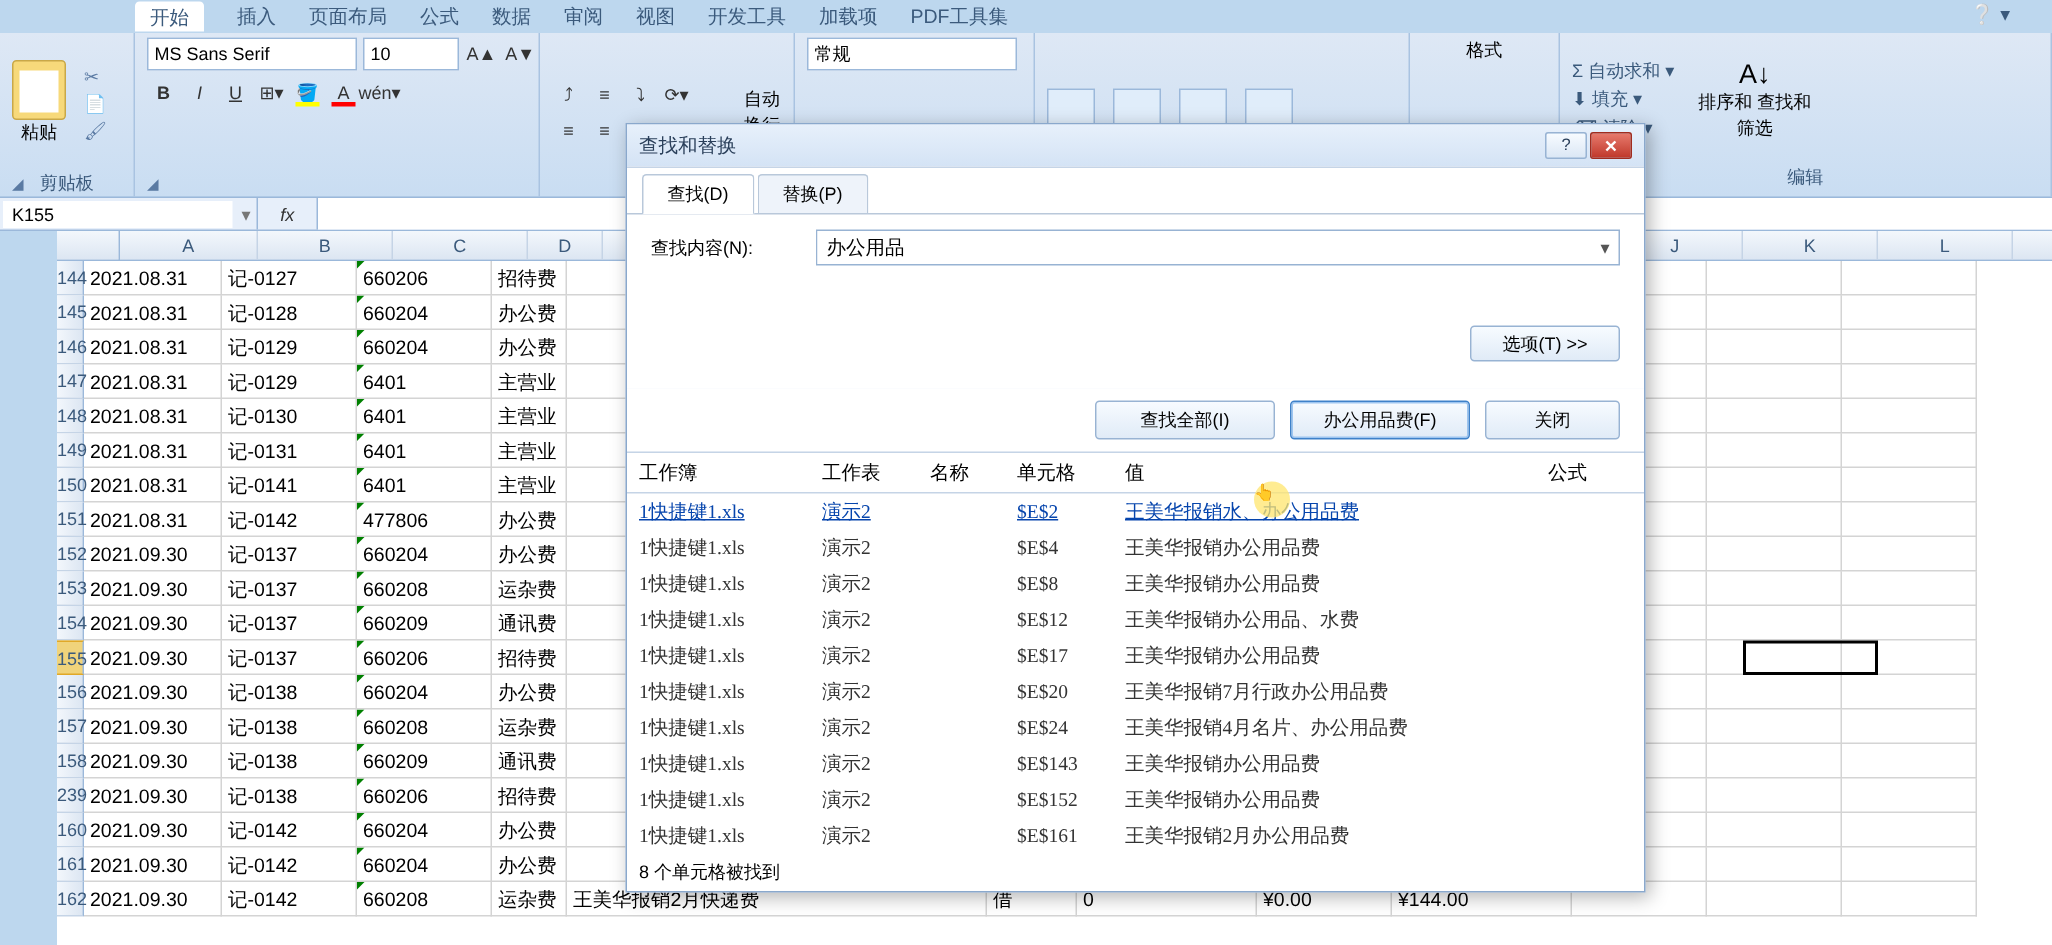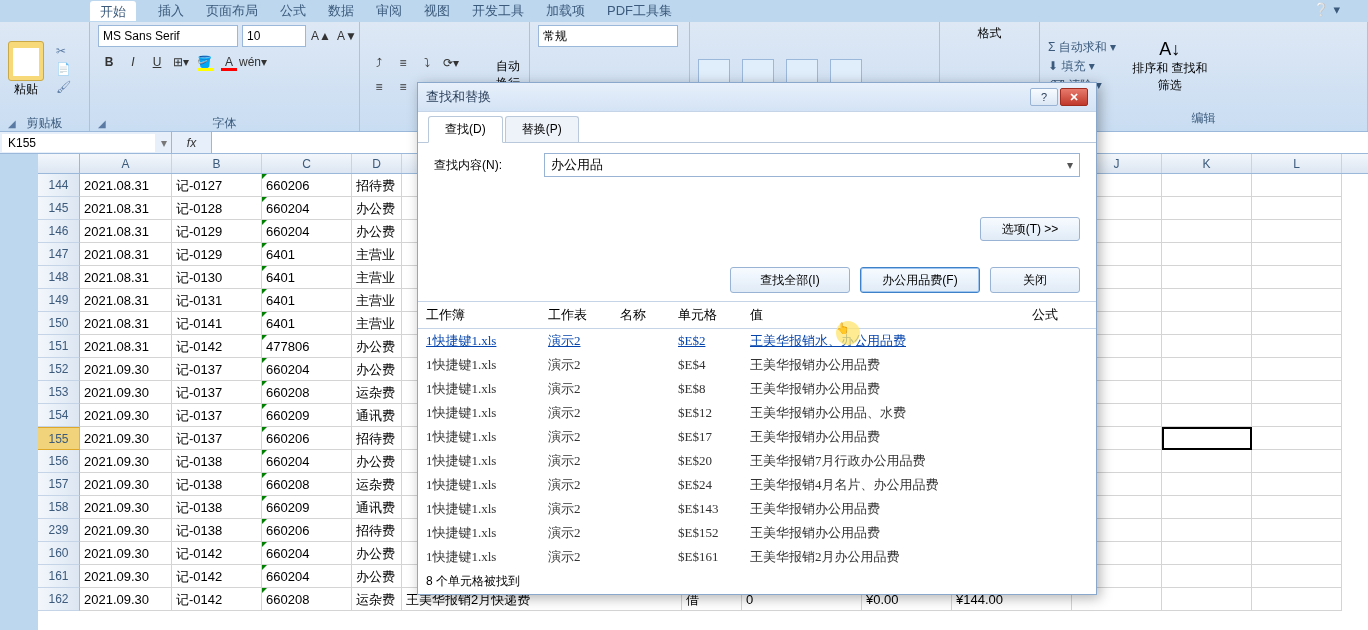--- a/index.html
+++ b/index.html
@@ -41,21 +41,21 @@
 .name-box input { border: none; width: 100%; background: #fff; height: 18px; padding: 0 6px; font-size: 12px; margin: 0 2px; }
 .fx { width: 40px; display: flex; align-items: center; justify-content: center; font-style: italic; color: #333; border-right: 1px solid #9bb8da; }
 .formula-input { flex: 1; background: #fff; border: none; height: 100%; padding: 0 6px; }
 
 
 .grid-area { position: absolute; top: 154px; left: 38px; right: 0; bottom: 0; background: #fff; overflow: hidden; }
 .col-headers { display: flex; height: 20px; background: linear-gradient(#f3f7fc,#dce6f2); border-bottom: 1px solid #9bb8da; position: sticky; top: 0; }
 .corner { width: 42px; height: 20px; background: linear-gradient(#f3f7fc,#dce6f2); border-right: 1px solid #9bb8da; border-bottom: 1px solid #9bb8da; flex-shrink:0;}
 .col-header { border-right: 1px solid #c5d4e6; text-align: center; line-height: 20px; color: #3b5a7c; font-size: 12px; flex-shrink:0; }
 .grid-body { display: flex; }
-.row-headers { display: flex; flex-direction: column; width: 42px; flex-shrink:0; }
+.row-headers { display: flex; flex-direction: column; width: 18px; flex-shrink:0; }
 .row-header { height: 23px; background: linear-gradient(90deg,#f3f7fc,#dce6f2); border-bottom: 1px solid #c5d4e6; border-right: 1px solid #9bb8da; text-align: center; line-height: 23px; color: #3b5a7c; font-size: 12px; }
 .row-header.active { background: #f0d37b; border-top: 1px solid #e0a828; border-bottom: 1px solid #e0a828; }
 .cells { display: flex; flex-direction: column; }
 .row { display: flex; height: 23px; }
 .cell { border-right: 1px solid #d4d4d4; border-bottom: 1px solid #d4d4d4; padding: 0 4px; line-height: 23px; font-size: 13px; overflow: hidden; white-space: nowrap; flex-shrink:0; position: relative; }
 .cell.num-text:before { content: ""; position: absolute; top: 0; left: 0; border-top: 5px solid #008000; border-right: 5px solid transparent; }
 .active-cell-outline { position: absolute; border: 2px solid #000; pointer-events: none; }
 
 
 .dialog { position: absolute; top: 82px; left: 417px; width: 680px; background: #eef3fa; border: 1px solid #8aa8cc; box-shadow: 3px 3px 12px rgba(0,0,0,0.3); }
@@ -138,21 +138,20 @@
       <div class="font-buttons">
         <span class="font-btn" style="font-weight:bold">B</span>
         <span class="font-btn" style="font-style:italic">I</span>
         <span class="font-btn" style="text-decoration:underline">U</span>
         <span class="font-btn">⊞▾</span>
         <span class="font-btn" style="position:relative">🪣<span style="position:absolute;bottom:1px;left:2px;right:2px;height:3px;background:#ffff00"></span></span>
         <span class="font-btn" style="position:relative">A<span style="position:absolute;bottom:1px;left:2px;right:2px;height:3px;background:#ff0000"></span></span>
         <span class="font-btn">wén▾</span>
       </div>
     </div>
-    <div class="group-label">字体</div>
     <span class="dialog-launcher">◢</span>
   </div>
 
   <div class="group" style="width:170px">
     <div class="group-content">
       <div class="fmt-col">
         <div class="fmt-row">
           <span class="font-btn">⤴</span>
           <span class="font-btn">≡</span>
           <span class="font-btn">⤵</span>

